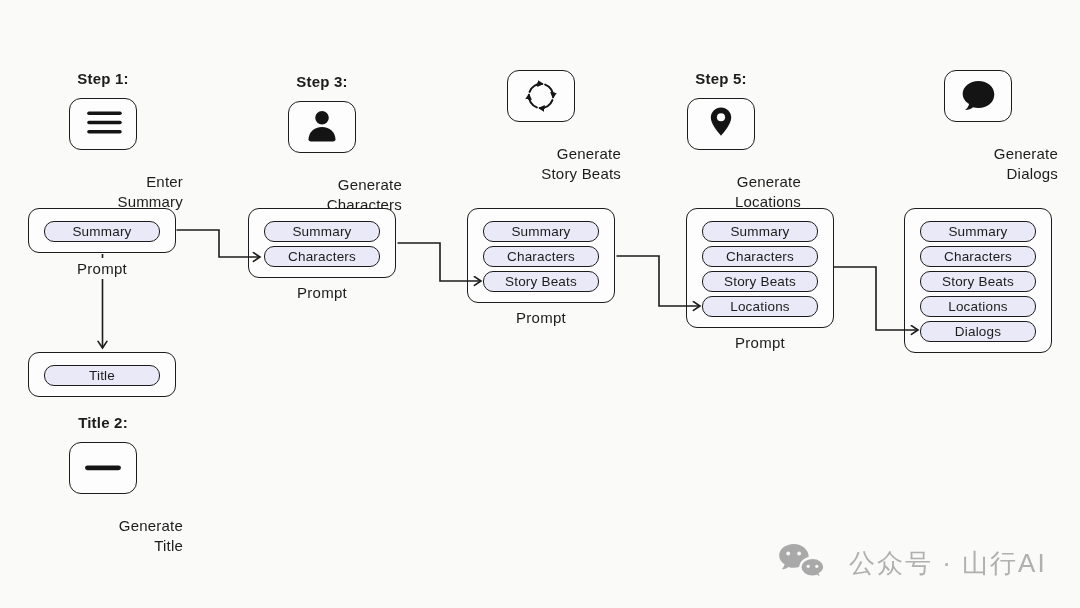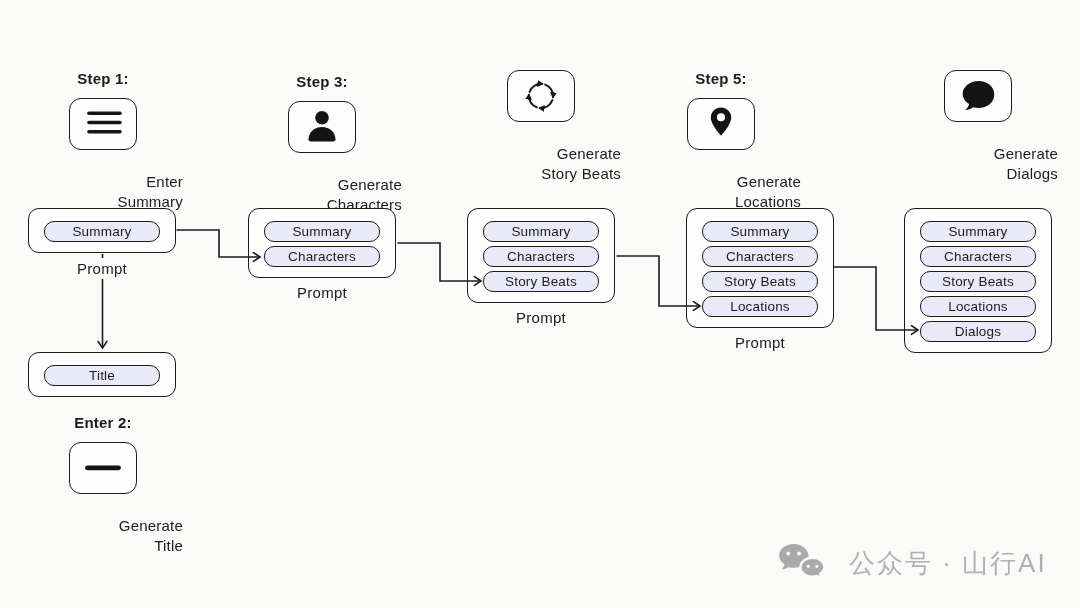--- a/index.html
+++ b/index.html
@@ -107,21 +107,21 @@
         <path d="M34.5 10.5c-9 0-16.3 5.9-16.3 13.2 0 4.4 2.6 8.2 6.6 10.6-.5 2.4-1.9 4.5-4.1 6.1 3 .1 5.9-.9 8.2-2.8 1.8.4 3.6.7 5.6.7 9 0 16.3-5.9 16.3-13.9S43.5 10.5 34.5 10.5z" fill="#141414"></path>
       </svg>
     </div>
     <div class="step-label">
       <span>Generate</span>
       <span>Dialogs</span>
     </div>
   </div>
 
   <div class="step-col" style="left:23px;top:414px;">
-    <div class="step-title">Enter 2:</div>
+    <div class="step-title">Title 2:</div>
     <div class="icon-box">
       <svg width="68" height="52" viewBox="0 0 68 52">
         <line x1="18" y1="25.8" x2="50" y2="25.8" stroke="#141414" stroke-width="5" stroke-linecap="round"></line>
       </svg>
     </div>
     <div class="step-label">
       <span>Generate</span>
       <span>Title</span>
     </div>
   </div>

